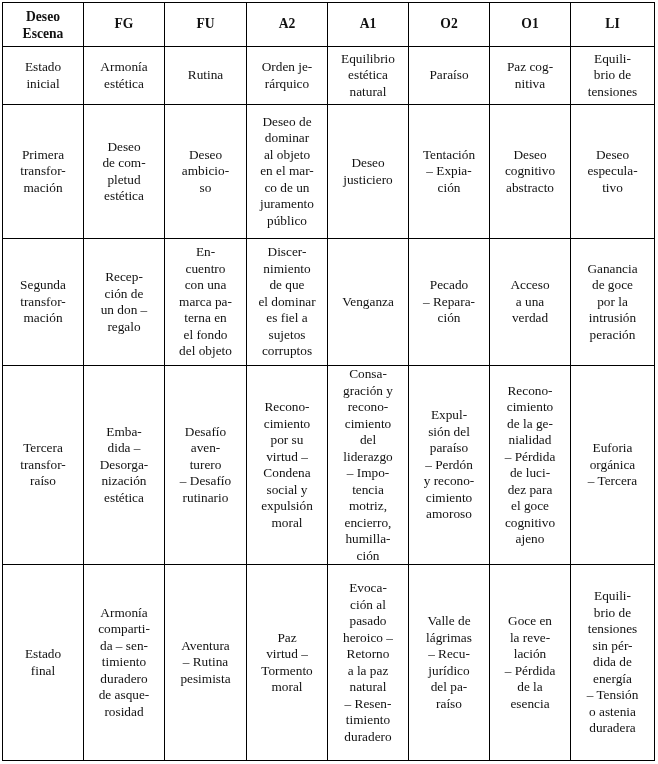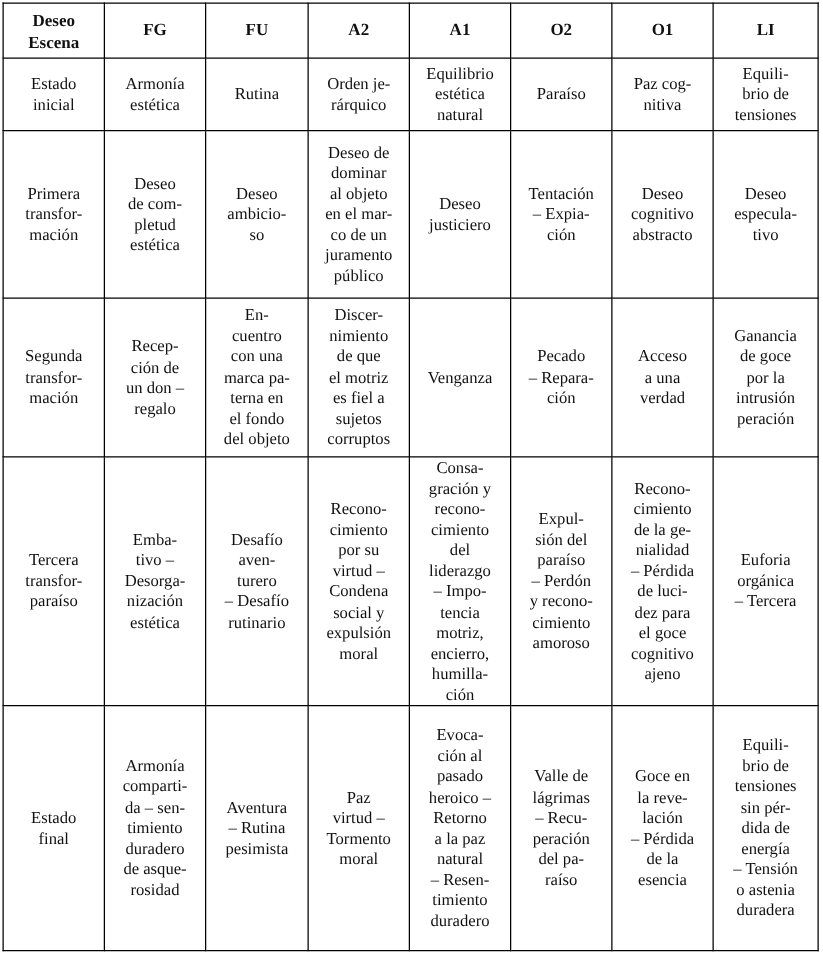--- a/index.html
+++ b/index.html
@@ -132,43 +132,43 @@
       <td>En-
 cuentro
 con una
 marca pa-
 terna en
 el fondo
 del objeto</td>
       <td>Discer-
 nimiento
 de que
-el motriz
+el dominar
 es fiel a
 sujetos
 corruptos</td>
       <td>Venganza</td>
       <td>Pecado
 – Repara-
 ción</td>
       <td>Acceso
 a una
 verdad</td>
       <td>Ganancia
 de goce
 por la
 intrusión
 peración</td>
     </tr>
     <tr class="r-3">
       <td>Tercera
 transfor-
-paraíso</td>
+raíso</td>
       <td>Emba-
-tivo –
+dida –
 Desorga-
 nización
 estética</td>
       <td>Desafío
 aven-
 turero
 – Desafío
 rutinario</td>
       <td>Recono-
 cimiento
@@ -234,21 +234,21 @@
 heroico –
 Retorno
 a la paz
 natural
 – Resen-
 timiento
 duradero</td>
       <td>Valle de
 lágrimas
 – Recu-
-peración
+jurídico
 del pa-
 raíso</td>
       <td>Goce en
 la reve-
 lación
 – Pérdida
 de la
 esencia</td>
       <td>Equili-
 brio de

